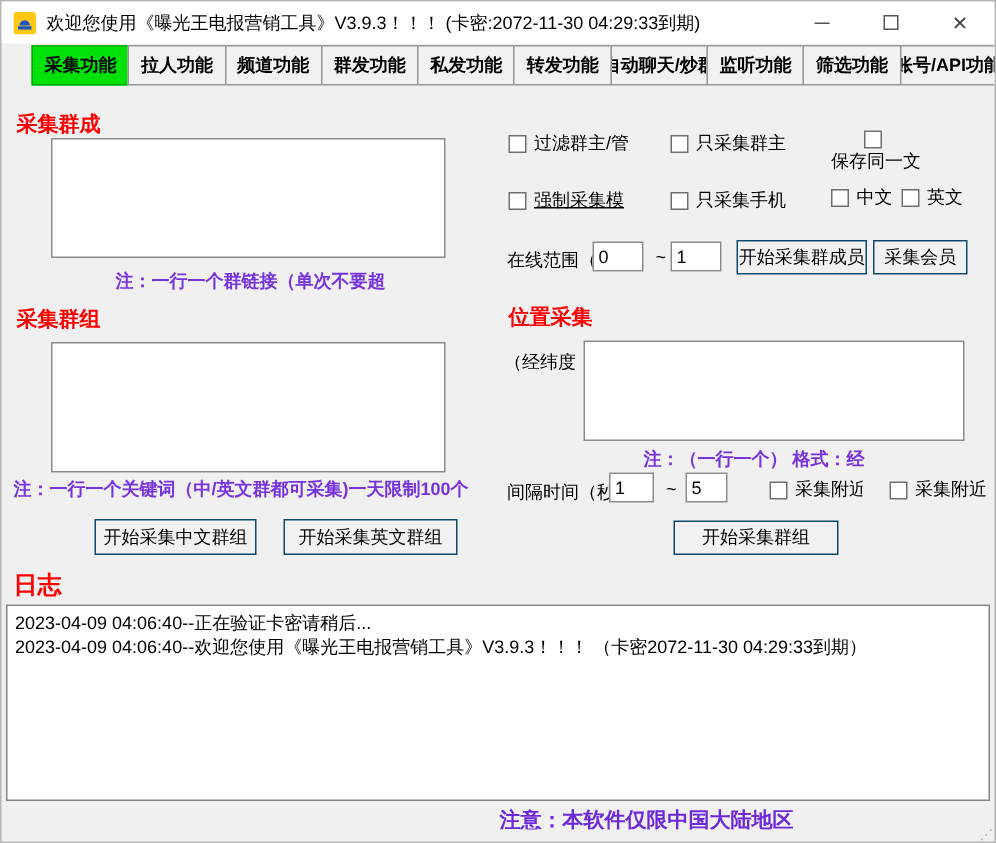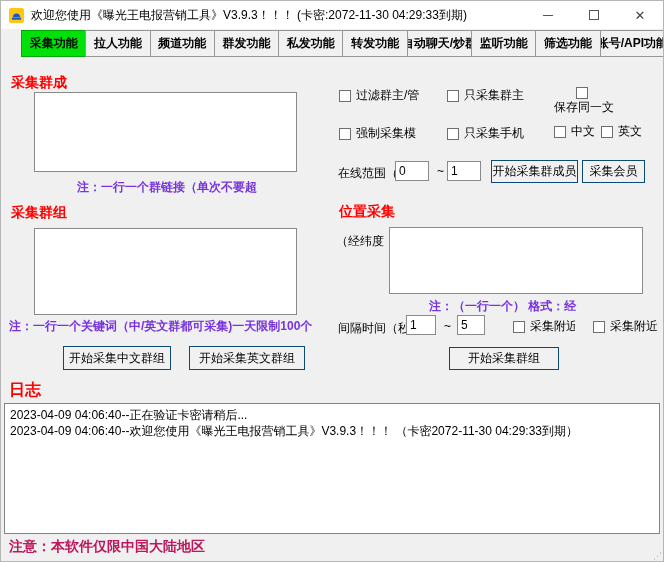--- a/index.html
+++ b/index.html
@@ -40,21 +40,21 @@
   .cb{appearance:none;-webkit-appearance:none;width:12px;height:12px;border:1px solid #6e6e6e;background:#fff;margin:0 5px 0 0;flex:0 0 auto;}
   .cbl{font-size:12px;white-space:nowrap;overflow:hidden;}
   .tilde{position:absolute;font-size:12px;}
   
   .logbox{
     position:absolute;left:3px;top:402px;width:656px;height:131px;background:#fff;border:1px solid #848484;
     padding:3px 5px;font-family:Liberation Sans, sans-serif;font-size:12px;line-height:16px;overflow:hidden;
   }
   .footer-warning{
     position:absolute;left:8px;top:536px;width:520px;height:16px;overflow:hidden;
-    color:#be185d;font-weight:bold;font-size:14px;line-height:19px;white-space:nowrap;
+    color:#6d28d9;font-weight:bold;font-size:14px;line-height:19px;white-space:nowrap;text-align:right;
   }
   .grip{position:absolute;right:1px;bottom:0;font-size:9px;color:#a9a9a9;line-height:9px;}
 </style>
 </head>
 <body>
 
 <div class="window">
 
   <div class="titlebar">
     <svg class="app-icon" width="15" height="15">
@@ -98,21 +98,21 @@
     <span class="cbl" style="max-width:66px;">过滤群主/管</span>
   </label>
   <label class="cbrow" style="left:446px;top:86px;">
     <input type="checkbox" class="cb" style="">
     <span class="cbl">只采集群主</span>
   </label>
   <label class="cbrow" style="left:553px;top:86px;flex-direction:column;">
     <input type="checkbox" class="cb" style="">
     <span class="cbl" style="max-width:62px;">保存同一文</span>
   </label>
-  <label class="cbrow" style="left:338px;top:124px;">
+  <label class="cbrow" style="left:338px;top:124px;text-decoration:underline;">
     <input type="checkbox" class="cb" style="">
     <span class="cbl" style="max-width:62px;">强制采集模</span>
   </label>
   <label class="cbrow" style="left:446px;top:124px;">
     <input type="checkbox" class="cb" style="">
     <span class="cbl" style="max-width:62px;">只采集手机</span>
   </label>
   <label class="cbrow" style="left:553px;top:122px;">
     <input type="checkbox" class="cb" style="">
     <span class="cbl" style="max-width:23px;">中文</span>

